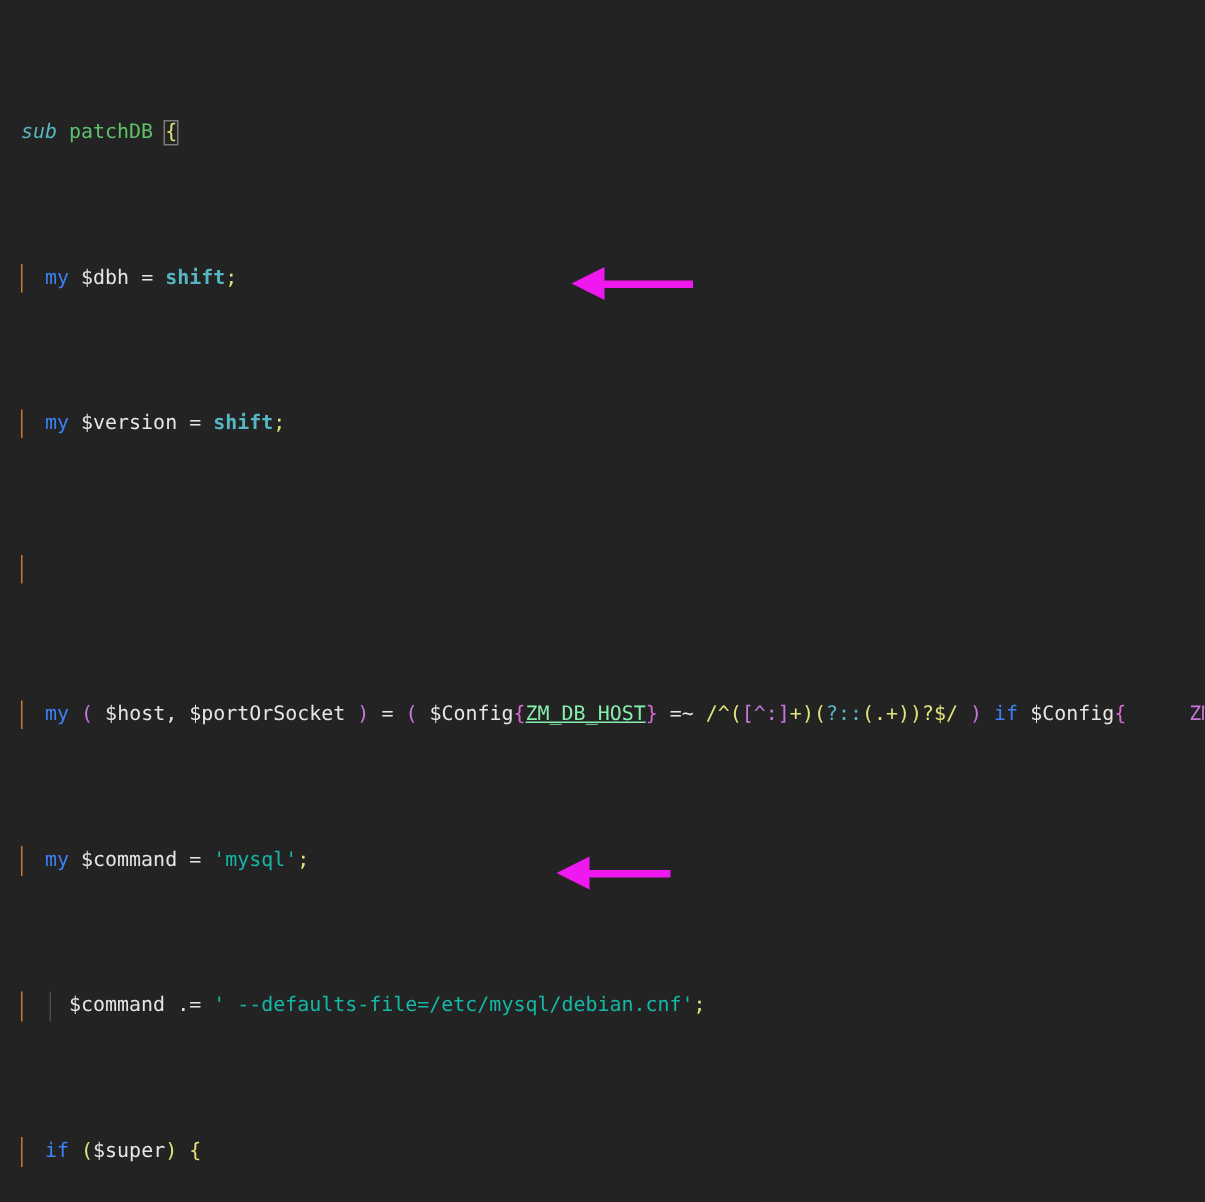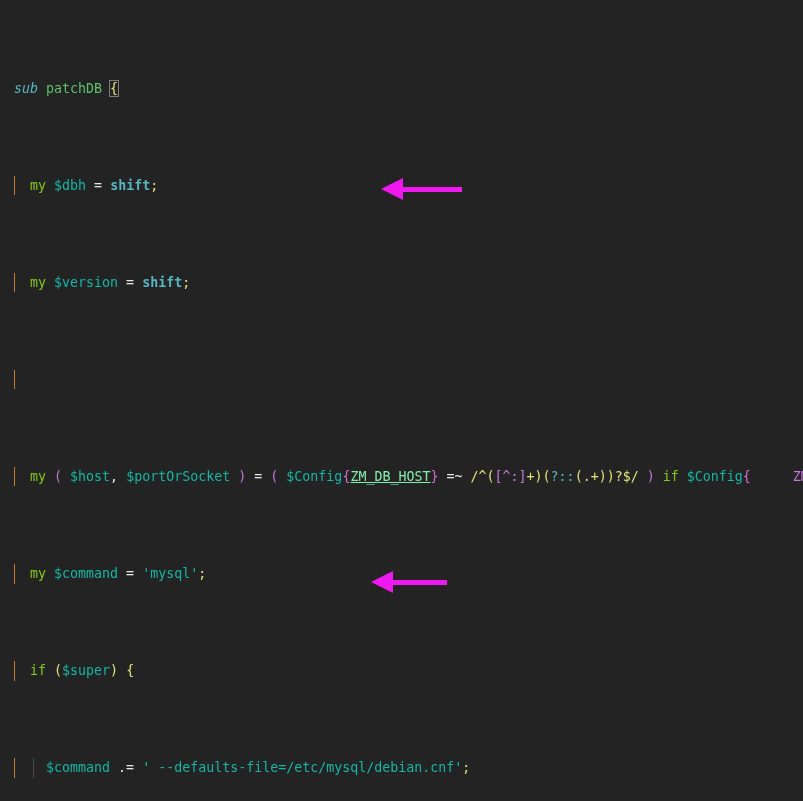--- a/index.html
+++ b/index.html
@@ -42,24 +42,24 @@
     bottom: 0;
   }
   .guide.active {
     background: #c87b30;
   }
   .guide.plain {
     background: #4a4a4a;
   }
 
   
-  .t-kw      { color: #84cc16; }            
+  .t-kw      { color: #3b82f6; }            
   .t-sub     { color: #56b6c2; font-style: italic; }
   .t-fname   { color: #5ec26a; }
-  .t-var     { color: #14b8a6; }
+  .t-var     { color: #e5e5e5; }
   .t-func    { color: #56b6c2; font-weight: bold; }
   .t-str     { color: #14b8a6; }
   .t-punc    { color: #e2e47a; }
   .t-paren   { color: #e2e47a; }
   .t-paren2  { color: #c678dd; }
   .t-paren3  { color: #56b6c2; }
   .t-brace   { color: #d66ad6; }
   .t-brace2  { color: #e2e47a; }
   .t-key     { color: #86efac; text-decoration: underline; }
   .t-key2    { color: #c678dd; margin-left: 42px; }
@@ -113,24 +113,24 @@
     
     <div class="ln"><span class="guide active" style="left:14px"></span></div>
 
     
     <div class="ln"><span class="guide active" style="left:14px"></span>  <span class="t-kw">my</span> <span class="t-paren2">(</span> <span class="t-var">$host</span><span class="t-plain">,</span> <span class="t-var">$portOrSocket</span> <span class="t-paren2">)</span> <span class="t-op">=</span> <span class="t-paren2">(</span> <span class="t-var">$Config</span><span class="t-brace">{</span><span class="t-key">ZM_DB_HOST</span><span class="t-brace">}</span> <span class="t-op">=~</span> <span class="t-regex">/^(</span><span class="t-paren2">[^:]</span><span class="t-regex">+)(</span><span class="t-paren3">?::</span><span class="t-regex">(.+))?$/</span> <span class="t-paren2">)</span> <span class="t-kw">if</span> <span class="t-var">$Config</span><span class="t-brace">{</span><span class="t-key2">ZM_</span></div>
 
     
     <div class="ln"><span class="guide active" style="left:14px"></span>  <span class="t-kw">my</span> <span class="t-var">$command</span> <span class="t-op">=</span> <span class="t-str">'mysql'</span><span class="t-punc">;</span></div>
 
     
+    <div class="ln"><span class="guide active" style="left:14px"></span><span class="guide plain" style="left:33px"></span>    <span class="t-var">$command</span> <span class="t-op">.=</span> <span class="t-str">' --defaults-file=/etc/mysql/debian.cnf'</span><span class="t-punc">;</span></div>
+
+    
     <div class="ln"><span class="guide active" style="left:14px"></span>  <span class="t-kw">if</span> <span class="t-paren">(</span><span class="t-var">$super</span><span class="t-paren">)</span> <span class="t-brace2">{</span></div>
-
-    
-    <div class="ln"><span class="guide active" style="left:14px"></span><span class="guide plain" style="left:33px"></span>    <span class="t-var">$command</span> <span class="t-op">.=</span> <span class="t-str">' --defaults-file=/etc/mysql/debian.cnf'</span><span class="t-punc">;</span></div>
 
     
     
 
     
     
 
     
     
 

